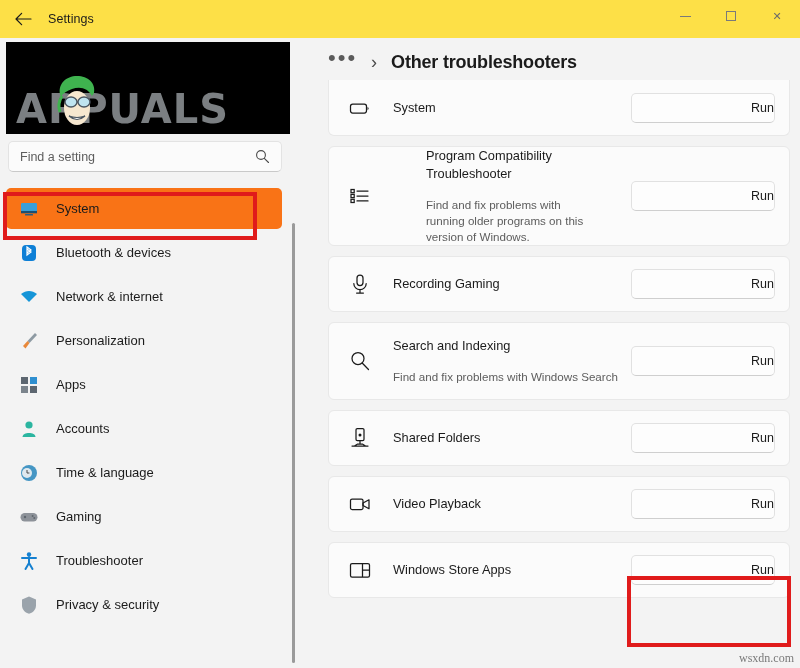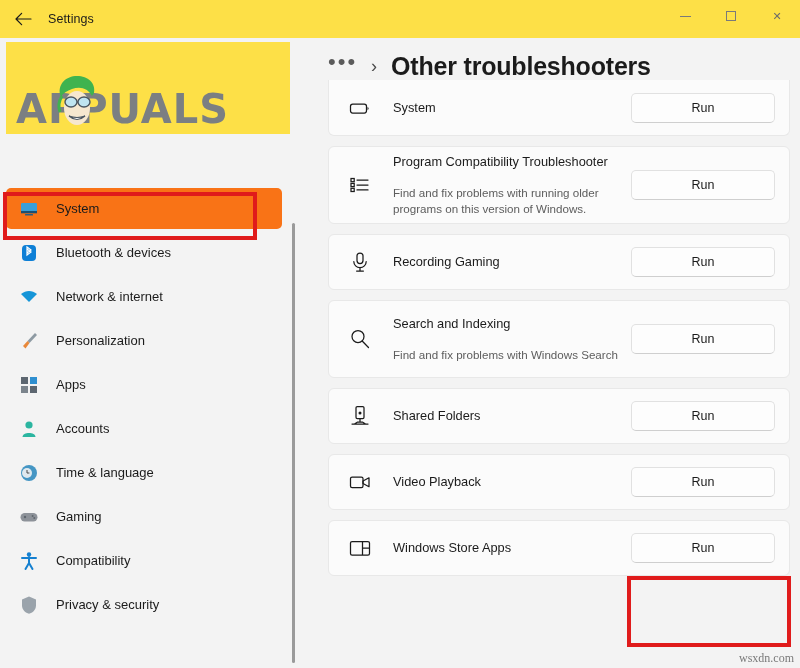--- a/index.html
+++ b/index.html
@@ -47,21 +47,21 @@
 
   
   .sidebar {
     position: absolute; top: 38px; left: 0;
     width: 300px; height: 630px;
     background: #f3f3f3;
   }
   .brand {
     position: absolute; top: 4px; left: 6px;
     width: 284px; height: 92px;
-    background: #fde047;
+    background: #000000;
     overflow: hidden;
   }
   .brand-word {
     position: absolute; left: 10px; bottom: 2px;
     font-size: 40px; font-weight: 700; letter-spacing: 1px;
     color: #7b7f82; font-family: "DejaVu Sans", sans-serif;
   }
   .brand-face {
     position: absolute; left: 48px; bottom: 4px;
     width: 46px; height: 56px;
@@ -124,21 +124,21 @@
   .breadcrumb {
     position: absolute; top: 14px; left: 28px;
     display: flex; align-items: center; gap: 14px;
   }
   .crumb-dots {
     font-size: 22px; color: #5b5b5b; letter-spacing: 2px;
     line-height: 14px; position: relative; top: -5px;
   }
   .crumb-sep { font-size: 18px; color: #4a4a4a; font-weight: 300; }
   .page-title {
-    font-size: 25px; color: #1b1b1b; font-weight: 600;
+    font-size: 18px; color: #1b1b1b; font-weight: 600;
     letter-spacing: -.2px;
   }
 
   .cards {
     position: absolute; top: 60px; left: 28px;
     width: 462px; height: 575px;
   }
   .card {
     background: #fbfbfb;
     border: 1px solid #e8e8e8;
@@ -165,20 +165,21 @@
   }
   .run-btn {
     width: 144px; height: 30px;
     background: #fdfdfd;
     border: 1px solid #e1e1e1;
     border-bottom-color: #cfcfcf;
     border-radius: 5px;
     font-family: "Liberation Sans", sans-serif;
     font-size: 12.5px; color: #1b1b1b;
     flex: 0 0 144px;
+    text-align: right;
   }
 
   
   .redbox {
     position: absolute;
     border: 4px solid #e01b1b;
     pointer-events: none;
     z-index: 40;
   }
   #redbox-system { left: 3px; top: 192px; width: 254px; height: 48px; }
@@ -225,20 +226,29 @@
         <path d="M6 20 C4 10 12 2 23 2 C34 2 42 9 40 19 L38 22 C34 14 26 12 18 15 C13 17 9 19 7 23 Z" fill="#3fb34f"></path>
         <ellipse cx="23" cy="34" rx="13" ry="17" fill="#f6e7cf"></ellipse>
         <ellipse cx="17" cy="28" rx="6" ry="5" fill="#bfe4f0" stroke="#4a5560" stroke-width="1.4"></ellipse>
         <ellipse cx="30" cy="28" rx="6" ry="5" fill="#bfe4f0" stroke="#4a5560" stroke-width="1.4"></ellipse>
         <path d="M23 28 h1" stroke="#4a5560" stroke-width="1.4"></path>
         <path d="M15 42 q8 7 16 0 q-8 3 -16 0 Z" fill="#ffffff" stroke="#4a5560" stroke-width="1.2"></path>
         <path d="M8 22 q-5 8 -2 16" stroke="#3fb34f" stroke-width="3" fill="none"></path>
       </svg>
     </div>
 
+    <div class="search-wrap">
+      <input class="search-input" type="text" placeholder="Find a setting" style="">
+      <span class="search-icon">
+        <svg width="15" height="15" viewBox="0 0 15 15">
+          <circle cx="6" cy="6" r="4.4" fill="none" stroke="#4a4a4a" stroke-width="1.1"></circle>
+          <path d="M9.3 9.3 L13.5 13.5" stroke="#4a4a4a" stroke-width="1.1" stroke-linecap="round"></path>
+        </svg>
+      </span>
+    </div>
 
     <div class="nav">
         <div class="nav-item selected">
           <span class="nav-ico">
             <svg width="20" height="20" viewBox="0 0 20 20">
               <rect x="2" y="4" width="16" height="10" rx="1.2" fill="#3a9fd8"></rect>
               <rect x="2" y="12" width="16" height="2.3" fill="#1b4f72"></rect>
               <rect x="6" y="15" width="8" height="1.6" rx=".6" fill="#2c5f80"></rect>
             </svg>
           </span>
@@ -311,21 +321,21 @@
           </span>
           <span class="nav-label">Gaming</span>
         </div>
         <div class="nav-item">
           <span class="nav-ico">
             <svg width="20" height="20" viewBox="0 0 20 20">
               <circle cx="10" cy="3.4" r="2.2" fill="#1580d0"></circle>
               <path d="M3 7 h14 M10 6 v6 M10 12 l-3.5 6 M10 12 l3.5 6" stroke="#1580d0" stroke-width="2" stroke-linecap="round" fill="none"></path>
             </svg>
           </span>
-          <span class="nav-label">Compatibility</span>
+          <span class="nav-label">Troubleshooter</span>
         </div>
         <div class="nav-item">
           <span class="nav-ico">
             <svg width="20" height="20" viewBox="0 0 20 20">
               <path d="M10 1.5 L17 4.5 v6 C17 15 13.5 17.8 10 18.8 C6.5 17.8 3 15 3 10.5 v-6 Z" fill="#9aa3ab"></path>
             </svg>
           </span>
           <span class="nav-label">Privacy &amp; security</span>
         </div>
       </div>
@@ -347,21 +357,21 @@
             <svg width="24" height="24" viewBox="0 0 24 24">
               <rect x="2.5" y="8" width="16" height="9" rx="2.2" stroke="#1b1b1b" stroke-width="1.25" fill="none"></rect>
               <path d="M19.5 11 v3 a1.6 1.6 0 0 0 0-3" fill="#1b1b1b"></path>
             </svg>
           </span>
           <div class="card-text">
             <div class="card-title">System</div>
           </div>
           <button class="run-btn">Run</button>
         </div>
-        <div class="card" style="min-height: 78px;">
+        <div class="card" style="min-height: 78px; gap: 33px;">
           <span class="card-ico">
             <svg width="24" height="24" viewBox="0 0 24 24">
               <rect x="3" y="5.5" width="3.2" height="3.2" stroke="#1b1b1b" stroke-width="1.25" fill="none"></rect>
               <rect x="3" y="10.4" width="3.2" height="3.2" stroke="#1b1b1b" stroke-width="1.25" fill="none"></rect>
               <rect x="3" y="15.3" width="3.2" height="3.2" stroke="#1b1b1b" stroke-width="1.25" fill="none"></rect>
               <path d="M9 7.1 H20 M9 12 H20 M9 16.9 H20" stroke="#1b1b1b" stroke-width="1.25" fill="none" stroke-linecap="round"></path>
             </svg>
           </span>
           <div class="card-text">
             <div class="card-title">Program Compatibility Troubleshooter</div>

